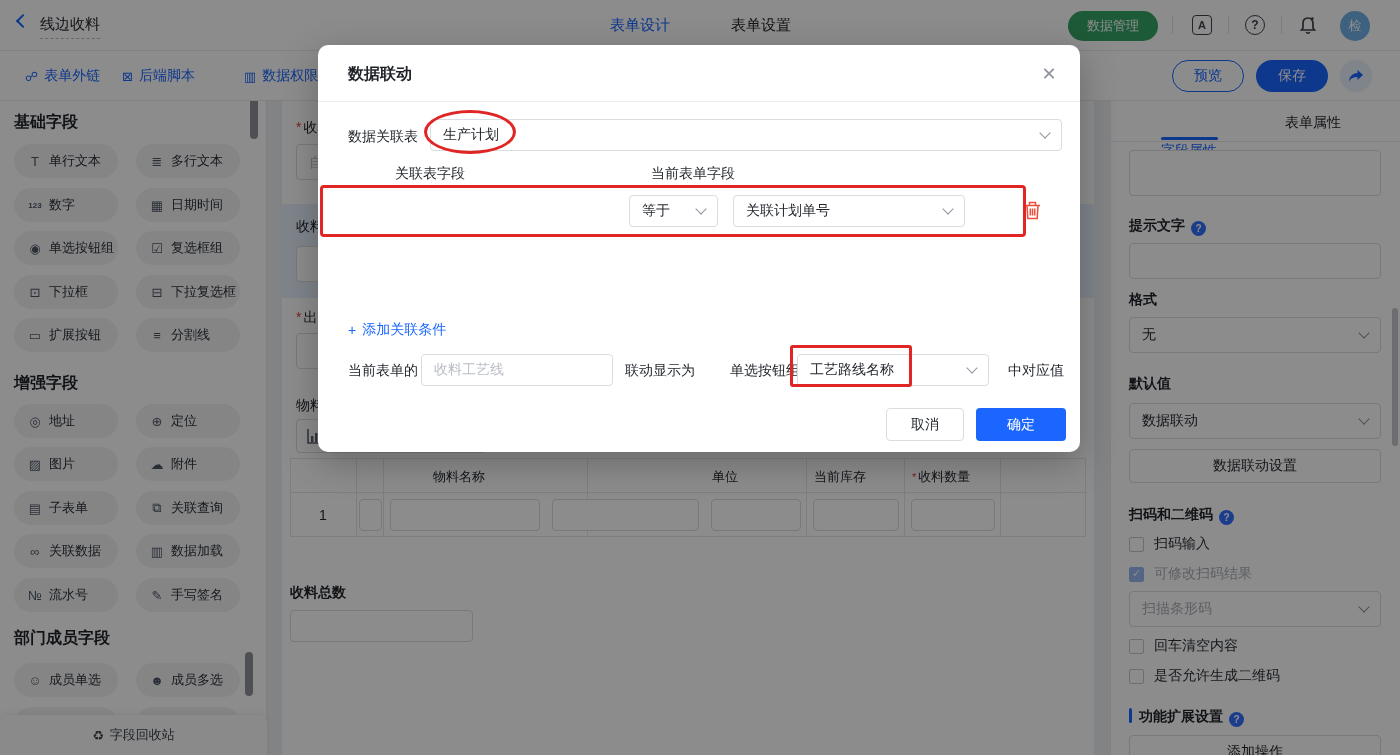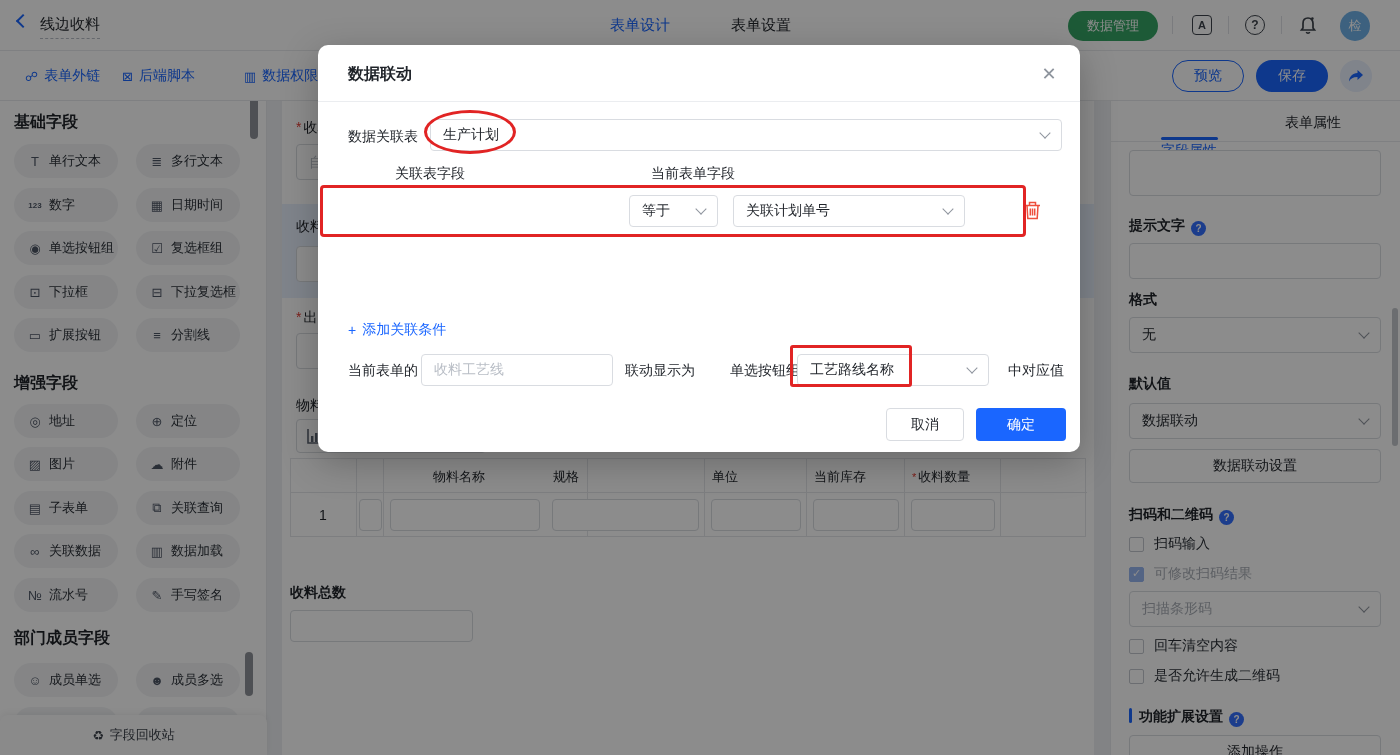--- a/index.html
+++ b/index.html
@@ -262,23 +262,20 @@
       </svg>
   </div>
 
   <div class="abs" style="left:290px;top:458px;width:796px;height:79px;border:1px solid #e3e5ea;">
     <div class="abs" style="left:0;top:33px;width:796px;height:1px;background:#e3e5ea;"></div>
     <div class="abs tbl-cell" style="left:0;top:0;width:66px;height:78px;"></div>
     <div class="abs tbl-cell" style="left:66px;top:0;width:27px;height:78px;"></div>
     <div class="abs tbl-cell" style="left:103px;top:0;width:162px;height:78px;margin-left:32px;">
         <div class="th-txt">物料名称</div>
       </div>
-    <div class="abs tbl-cell" style="left:255px;top:0;width:159px;height:78px;">
-        <div class="th-txt">规格</div>
-      </div>
     <div class="abs tbl-cell" style="left:414px;top:0;width:102px;height:78px;">
         <div class="th-txt">单位</div>
       </div>
     <div class="abs tbl-cell" style="left:516px;top:0;width:98px;height:78px;">
         <div class="th-txt">当前库存</div>
       </div>
     <div class="abs tbl-cell" style="left:614px;top:0;width:96px;height:78px;">
         <div class="th-txt"><span class="req" style="font-size:11px;">*</span><span>收料数量</span></div>
       </div>
     <div class="abs" style="left:710px;top:0;width:85px;height:78px;"></div>

